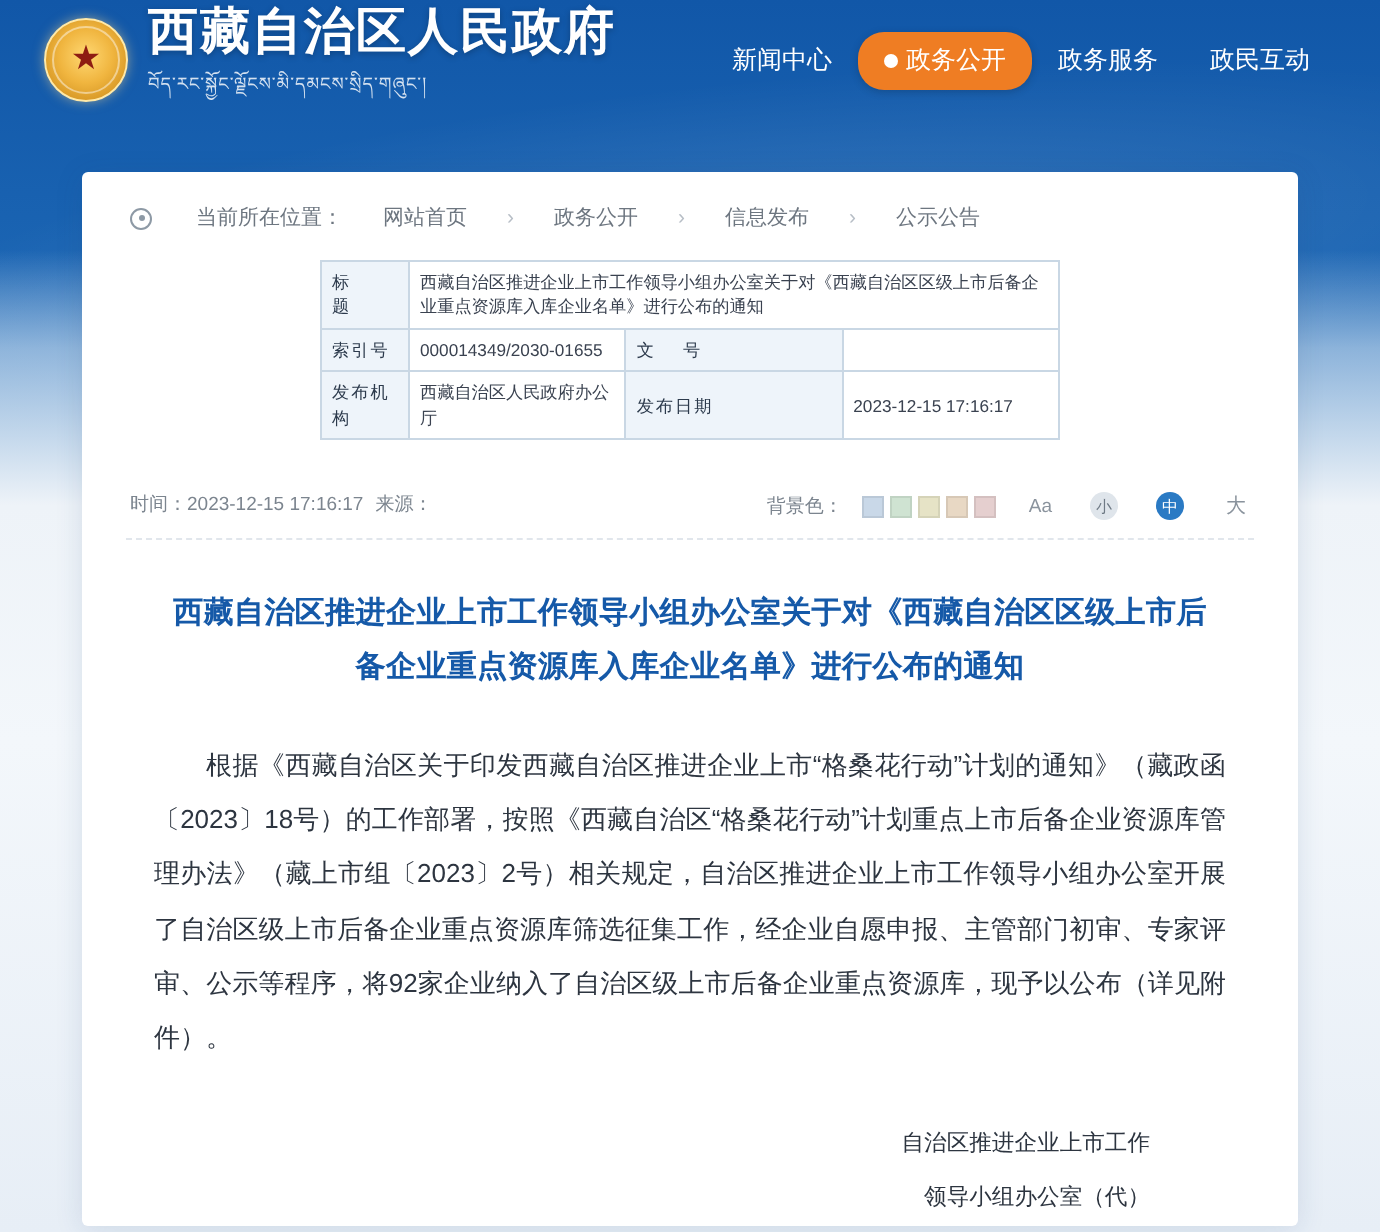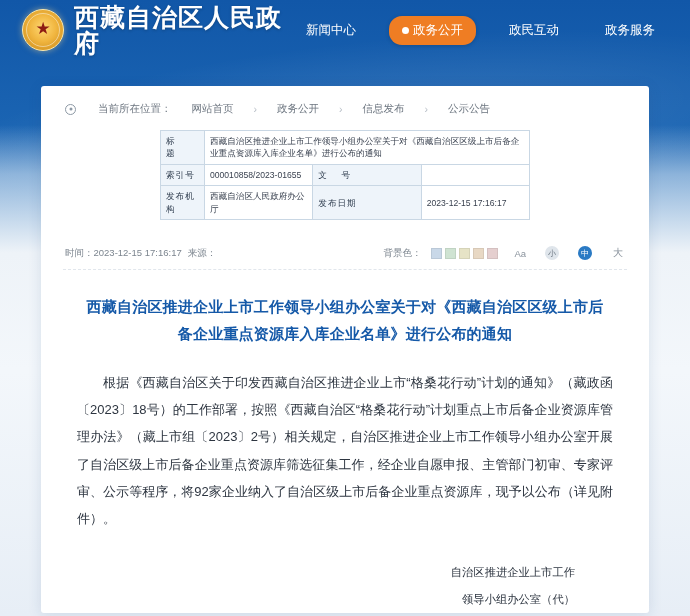--- a/index.html
+++ b/index.html
@@ -73,21 +73,21 @@
   .site-subtitle {
     color: rgba(255,255,255,0.82);
     font-size: 9px;
     letter-spacing: 0.5px;
     margin-top: 3px;
   }
   .nav {
     margin-left: auto;
     display: flex;
     align-items: center;
-    gap: 20px;
+    gap: 0;
   }
   .nav-item {
     color: #ffffff;
     font-size: 12.5px;
     padding: 6px 13px;
     border-radius: 13px;
     white-space: nowrap;
     cursor: pointer;
   }
   .nav-item.active {
@@ -186,21 +186,21 @@
     width: 44px;
     background: #eef4fa;
     color: #2c3a4c;
     letter-spacing: 3px;
   }
   .meta-table td.lbl.narrow { letter-spacing: 1px; }
   .meta-table td.val { background: #ffffff; }
 
   
   .toolbar {
-    display: flex; align-items: flex-end;
+    display: flex; align-items: flex-start;
     font-size: 9.5px; color: #7c858f;
     border-bottom: 1px dashed #e1e6ec;
     padding: 12px 2px 9px;
     margin-top: 14px;
   }
   .toolbar .right {
     margin-left: auto;
     display: flex; align-items: center; gap: 6px;
   }
   .swatches { display: flex; gap: 3px; margin-left: 4px; }
@@ -245,34 +245,35 @@
 
 <div class="page">
 
   <div class="header">
     <div class="emblem">
       <span class="ring"></span>
       <span class="star">★</span>
     </div>
     <div class="titles">
       <div class="site-title">西藏自治区人民政府</div>
+      <div class="site-subtitle">བོད་རང་སྐྱོང་ལྗོངས་མི་དམངས་སྲིད་གཞུང་།</div>
     </div>
     <div class="nav">
       <div class="nav-item">
         <span>新闻中心</span>
       </div>
       <div class="nav-item active">
         <span class="dot"></span>
         <span>政务公开</span>
       </div>
       <div class="nav-item">
+        <span>政务服务</span>
+      </div>
+      <div class="nav-item">
         <span>政民互动</span>
-      </div>
-      <div class="nav-item">
-        <span>政务服务</span>
       </div>
     </div>
   </div>
 
 
   <div class="card">
 
     <div class="breadcrumb">
       <span class="loc-icon"></span>
       <span>当前所在位置：</span>
@@ -286,21 +287,21 @@
     </div>
 
     <table class="meta-table">
       <tbody>
           <tr>
         <td class="lbl">标　题</td>
         <td class="val" colspan="3">西藏自治区推进企业上市工作领导小组办公室关于对《西藏自治区区级上市后备企业重点资源库入库企业名单》进行公布的通知</td>
       </tr>
       <tr>
         <td class="lbl narrow">索引号</td>
-        <td class="val">000010858/2023-01655</td>
+        <td class="val">000014349/2030-01655</td>
         <td class="lbl">文　号</td>
         <td class="val"></td>
       </tr>
       <tr>
         <td class="lbl narrow">发布机构</td>
         <td class="val">西藏自治区人民政府办公厅</td>
         <td class="lbl narrow">发布日期</td>
         <td class="val">2023-12-15 17:16:17</td>
       </tr>
     </tbody>

